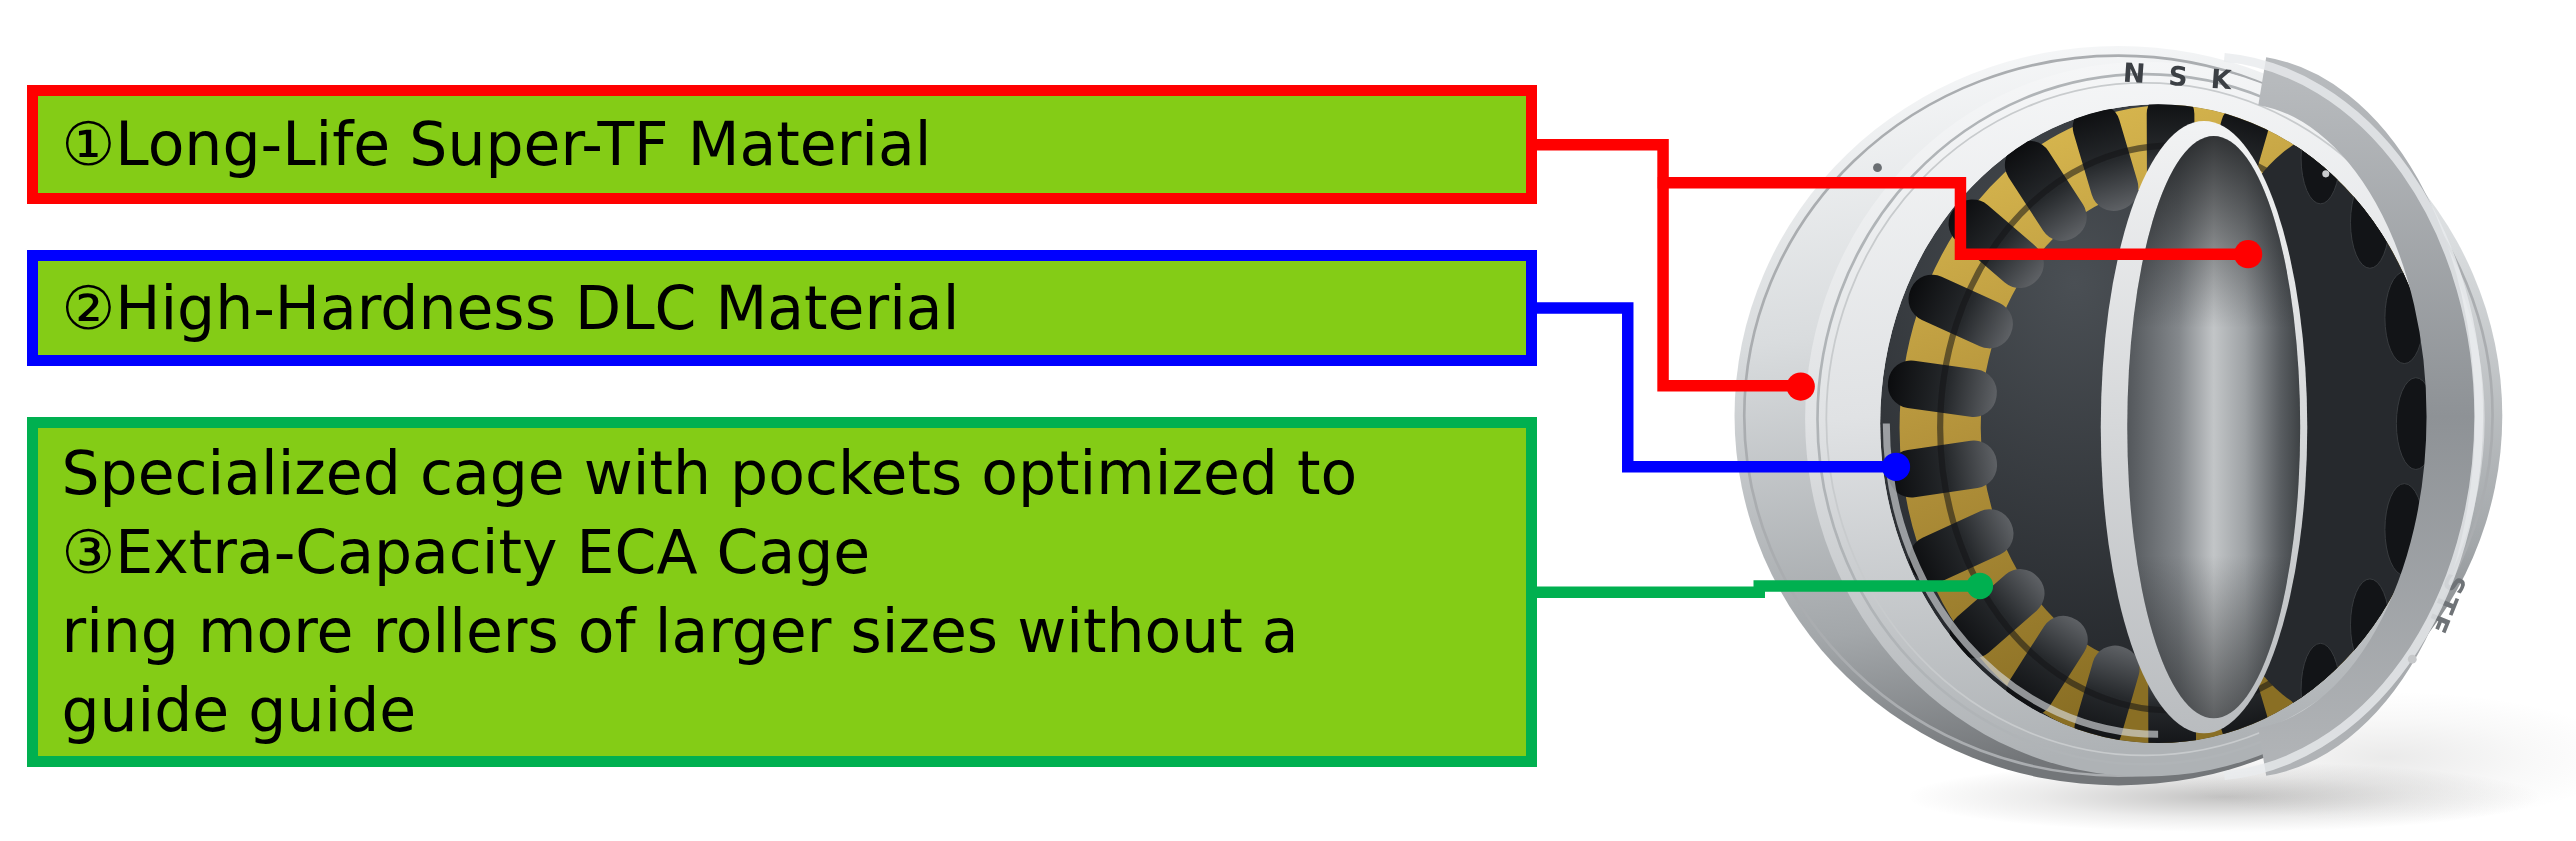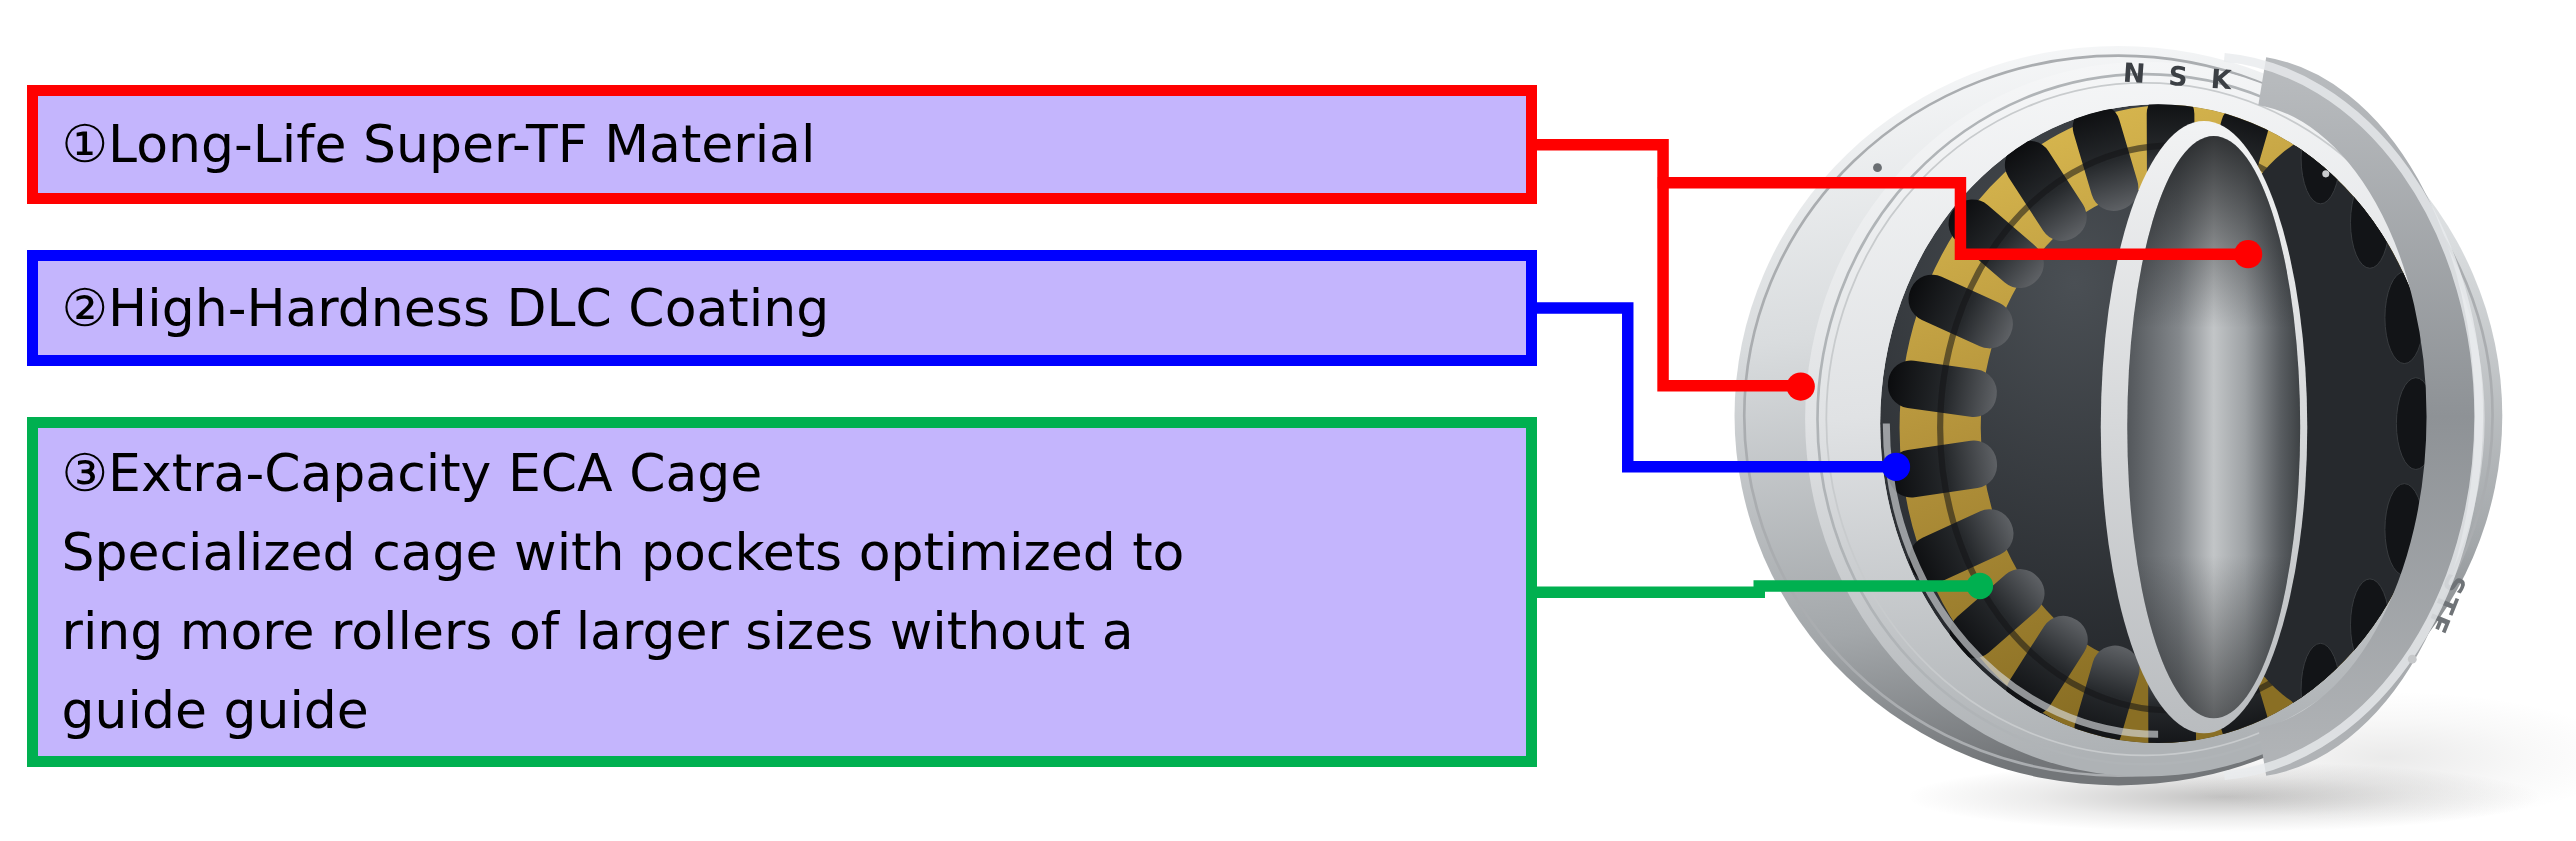--- a/index.html
+++ b/index.html
@@ -3,23 +3,23 @@
 <meta charset="utf-8">
 <style>
   html,body{margin:0;padding:0;background:#ffffff;}
   #stage{
     position:relative;width:2576px;height:841px;background:#ffffff;overflow:hidden;
     font-family:"DejaVu Sans","Liberation Sans",sans-serif;
   }
   #art{position:absolute;left:0;top:0;z-index:1;}
   .callout{
     position:absolute;left:26.5px;width:1510px;box-sizing:border-box;
-    background:#c4b5fd;border:11.5px solid #000;
+    background:#84cc16;border:11.5px solid #000;
     display:flex;flex-direction:column;justify-content:center;
-    padding-left:24px;color:#000;font-size:52px;z-index:2;
+    padding-left:24px;color:#000;font-size:60px;z-index:2;
   }
   .callout .line{white-space:nowrap;line-height:79px;}
   #callout-1{top:85px;height:119px;border-color:#FF0000;}
   #callout-2{top:250px;height:116px;border-color:#0000FF;}
   #callout-3{top:417px;height:350px;border-color:#00B050;}
 </style>
 </head>
 <body>
 
 <div id="stage">
@@ -159,24 +159,24 @@
     <circle cx="2547" cy="288" r="16" fill="#FF0000"></circle>
     <circle cx="2148" cy="529" r="16" fill="#0000FF"></circle>
     <circle cx="2243" cy="664" r="15" fill="#00B050"></circle>
   </svg>
 
   <div class="callout" id="callout-1">
     <div class="line">①Long-Life Super-TF Material</div>
   </div>
 
   <div class="callout" id="callout-2">
-    <div class="line">②High-Hardness DLC Coating</div>
+    <div class="line">②High-Hardness DLC Material</div>
   </div>
 
   <div class="callout" id="callout-3">
+    <div class="line">Specialized cage with pockets optimized to</div>
     <div class="line">③Extra-Capacity ECA Cage</div>
-    <div class="line">Specialized cage with pockets optimized to</div>
     <div class="line">ring more rollers of larger sizes without a</div>
     <div class="line">guide guide</div>
   </div>
 
 </div>
 
 
 </body></html>

